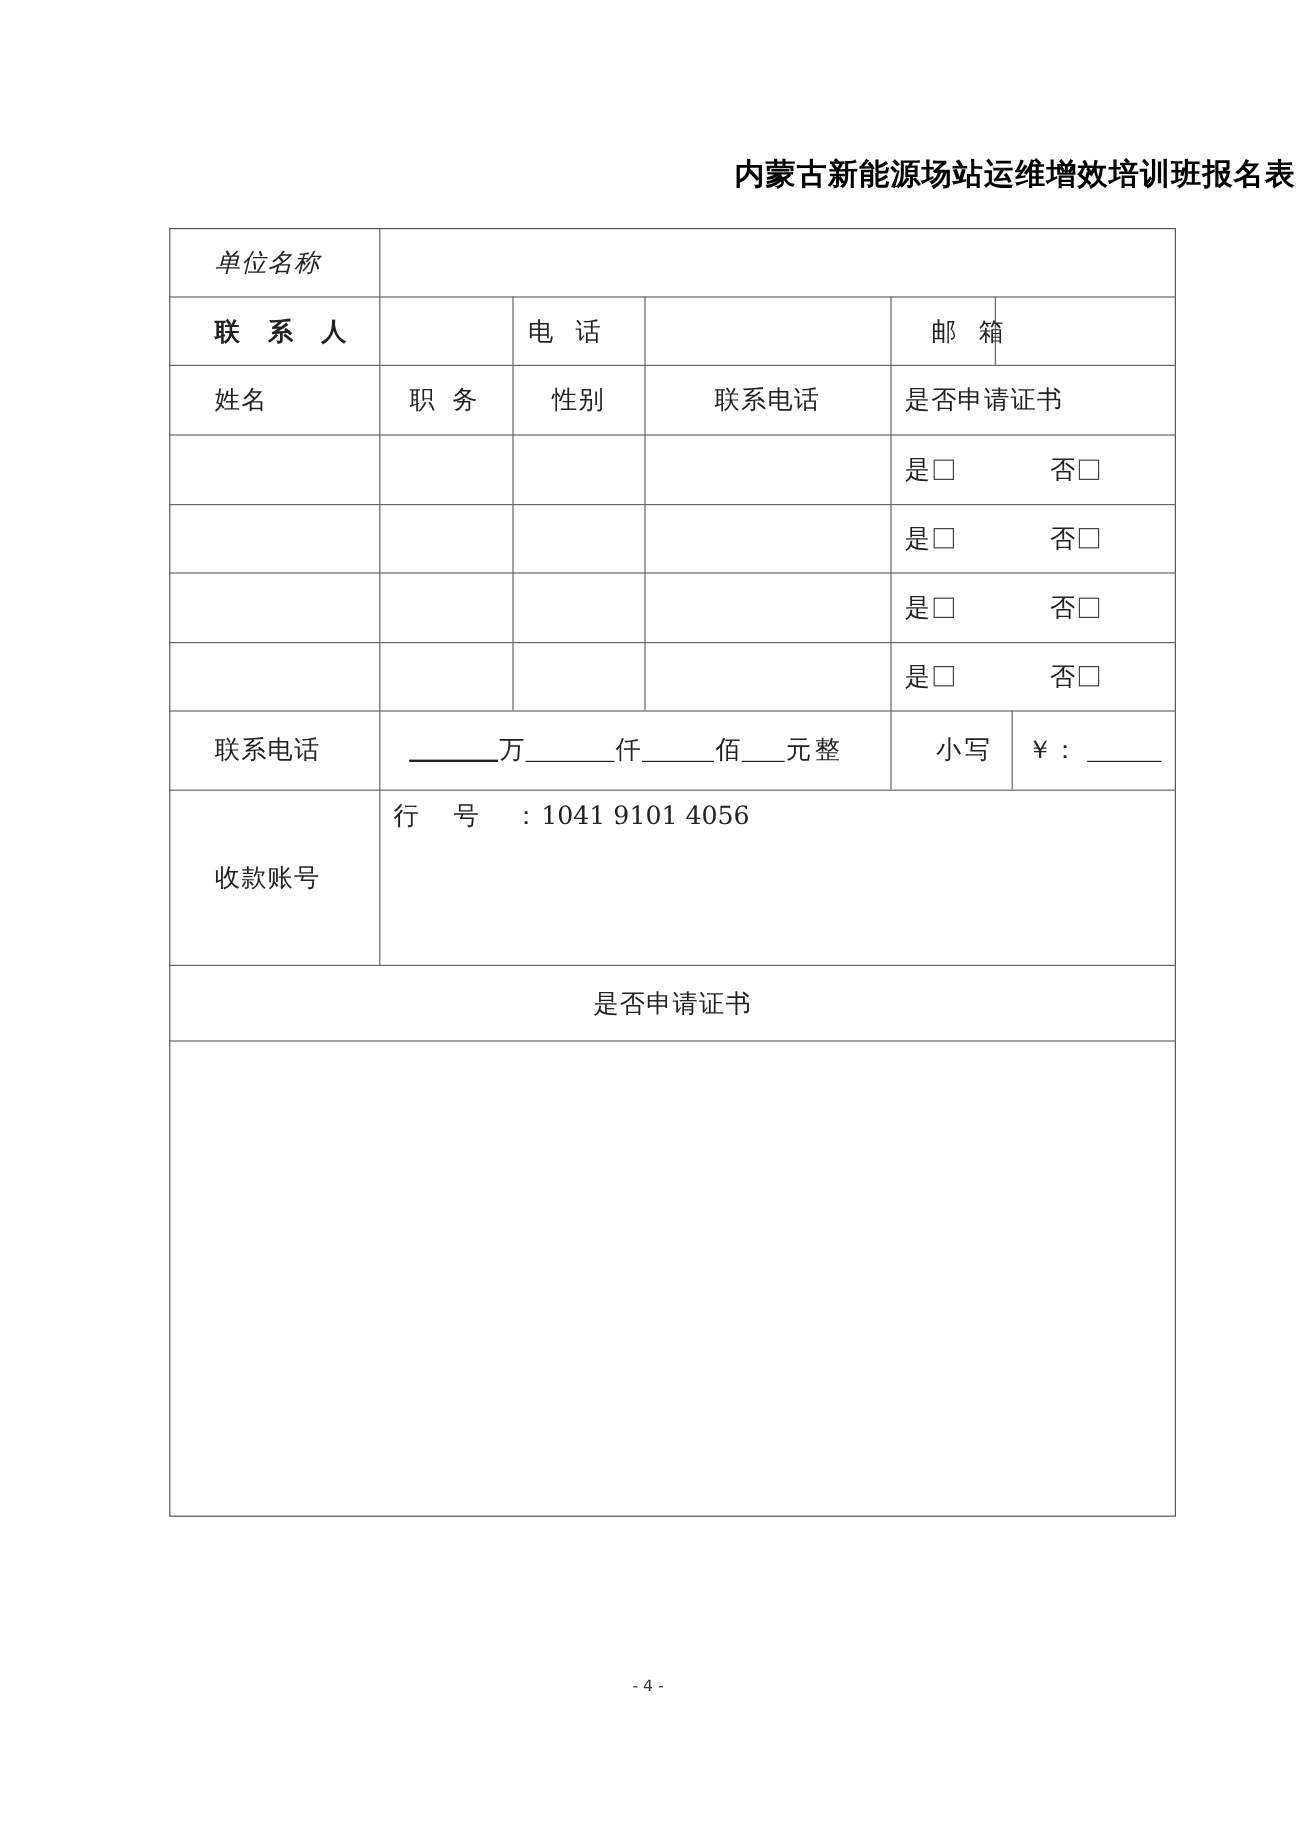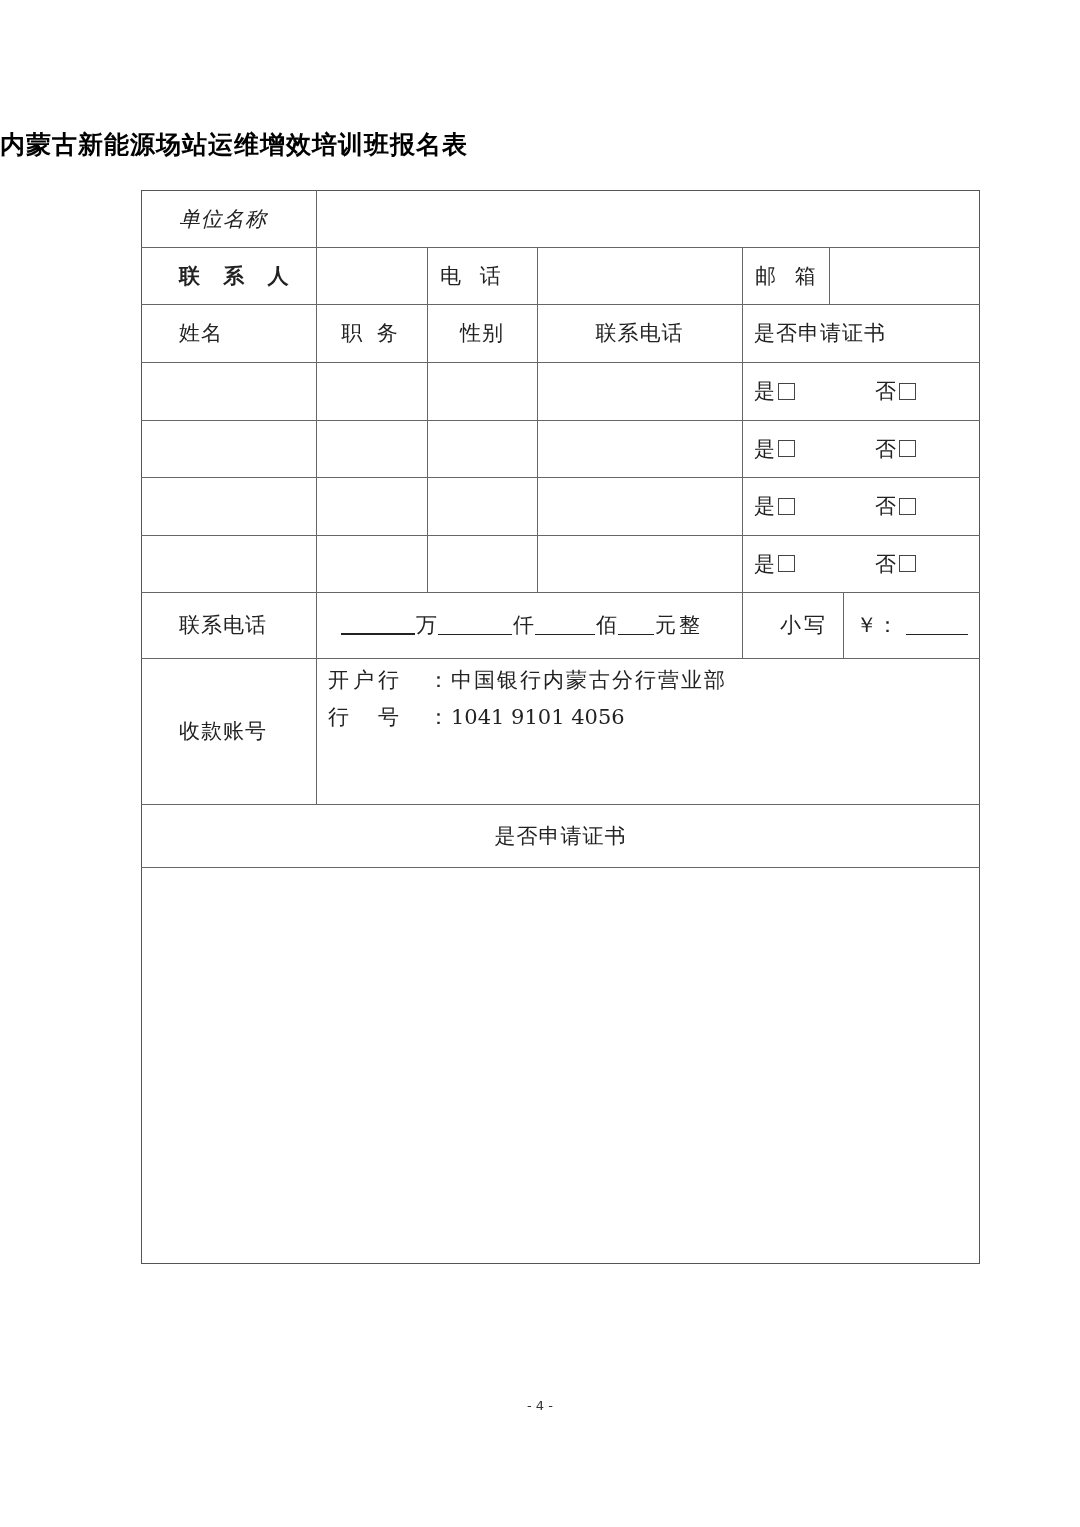--- a/index.html
+++ b/index.html
@@ -1,21 +1,21 @@
 <!DOCTYPE html>
 <html><head>
 <meta charset="utf-8">
 <style>
   html, body { margin: 0; padding: 0; background: #ffffff; }
   body {
     width: 1080px; height: 1527px; position: relative; overflow: hidden;
     font-family: "DejaVu Serif", "Liberation Serif", serif; color: #111;
   }
   .title {
-    position: absolute; left: 0; width: 1080px; top: 128px; text-align: left;
+    position: absolute; left: 0; width: 1080px; top: 128px; text-align: right;
     font-family: "DejaVu Sans", "Liberation Sans", sans-serif;
     font-size: 25px; font-weight: bold; letter-spacing: 1px; color: #000;
   }
   .form { position: absolute; left: 141px; top: 190px; width: 839px; height: 1074px;
     border: 1.5px solid #555; box-sizing: border-box; }
   .hl, .vl { position: absolute; background: #666; }
   .hl { height: 1.3px; }
   .vl { width: 1.3px; }
   .cell { position: absolute; display: flex; align-items: center; font-size: 21px;
     color: #222; white-space: nowrap; letter-spacing: 1px; }
@@ -57,21 +57,21 @@
 <div class="vl" style="left:829px;top:247px;height:57px"></div>
 <div class="vl" style="left:843px;top:592px;height:66px"></div>
 
 <div class="cell" style="left:179px;top:190px;height:57px;font-style:italic;">单位名称</div>
 <div class="cell input-area" style="left:318px;top:192px;width:660px;height:54px;"></div>
 
 <div class="cell" style="left:179px;top:247px;height:57px;letter-spacing:8px;font-weight:bold;">联 系 人</div>
 <div class="cell input-area" style="left:318px;top:249px;width:108px;height:54px;"></div>
 <div class="cell" style="left:440px;top:247px;height:57px;letter-spacing:6px;">电 话</div>
 <div class="cell input-area" style="left:539px;top:249px;width:202px;height:54px;"></div>
-<div class="cell" style="left:755px;top:247px;height:57px;letter-spacing:6px;">邮 箱</div>
+<div class="cell" style="left:776px;top:247px;height:57px;letter-spacing:6px;">邮 箱</div>
 <div class="cell input-area" style="left:831px;top:249px;width:147px;height:54px;"></div>
 
 <div class="cell" style="left:179px;top:304px;height:58px;">姓名</div>
 <div class="cell center" style="left:316px;top:304px;width:111px;height:58px;letter-spacing:4px;">职 务</div>
 <div class="cell center" style="left:427px;top:304px;width:110px;height:58px;">性别</div>
 <div class="cell center" style="left:537px;top:304px;width:205px;height:58px;">联系电话</div>
 <div class="cell" style="left:754px;top:304px;height:58px;">是否申请证书</div>
 
 <div class="cell input-area" style="left:143px;top:364px;width:172px;height:55px;"></div>
 <div class="cell input-area" style="left:318px;top:364px;width:108px;height:55px;"></div>
@@ -134,23 +134,20 @@
 </div>
 <div class="cell" style="left:780px;top:592px;height:66px;letter-spacing:3px;">小写</div>
 <div class="cell" style="left:856px;top:592px;height:66px;letter-spacing:0;">
   <span>￥：</span>
   <span class="blank" style="width:62px;margin-left:8px"></span>
 </div>
 
 <div class="cell" style="left:179px;top:658px;height:146px;">收款账号</div>
 <div class="bank-lines">
   <div class="bank-line">
-    <span class="k"><span style="width:25px">开</span><span style="width:25px">户</span><span>行</span></span><span>：</span><span>中国银行内蒙古分行营业部</span>
-  </div>
-  <div class="bank-line">
     <span class="k"><span style="width:50px">行</span><span>号</span></span><span>：</span><span style="letter-spacing:0;white-space:pre">1041 9101 4056</span>
   </div>
 </div>
 
 <div class="cell center" style="left:141px;top:804px;width:839px;height:63px;">是否申请证书</div>
 
 <div class="cell input-area" style="left:143px;top:869px;width:835px;height:393px;align-items:flex-start;"></div>
 
 <div class="page-num">- 4 -</div>
 

